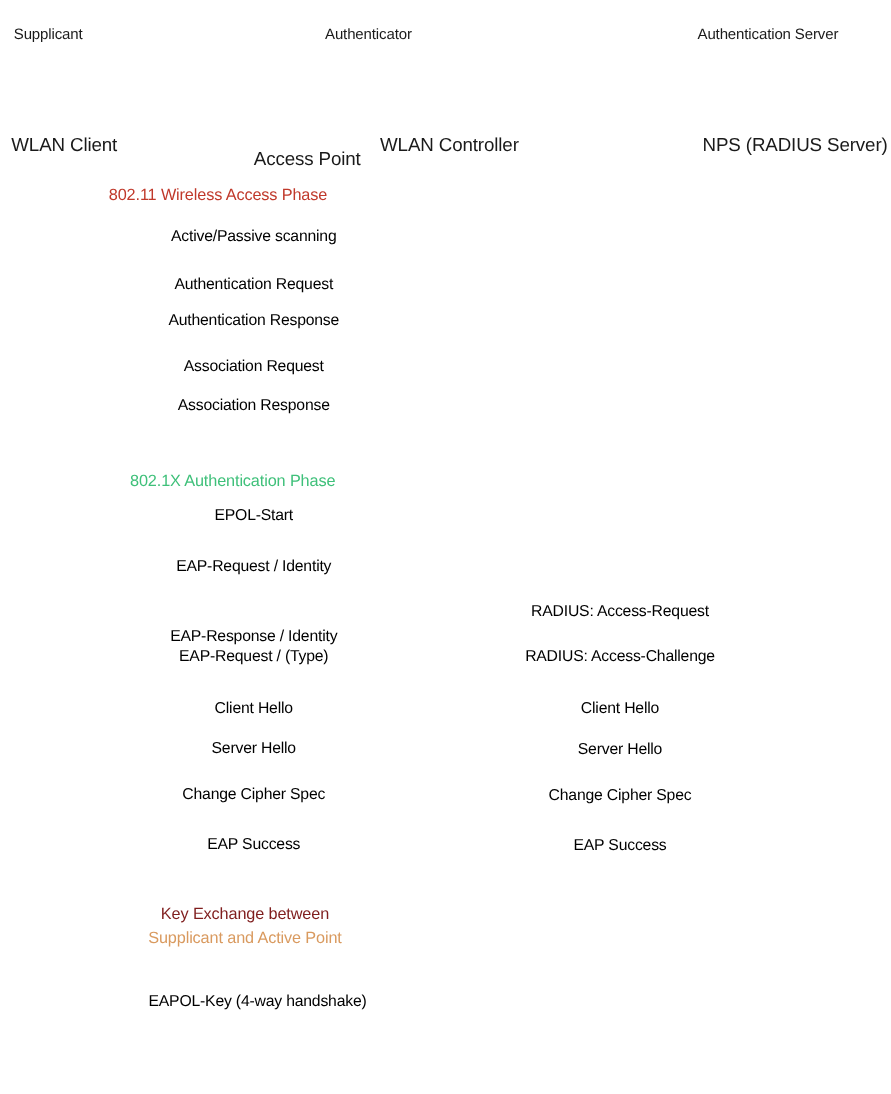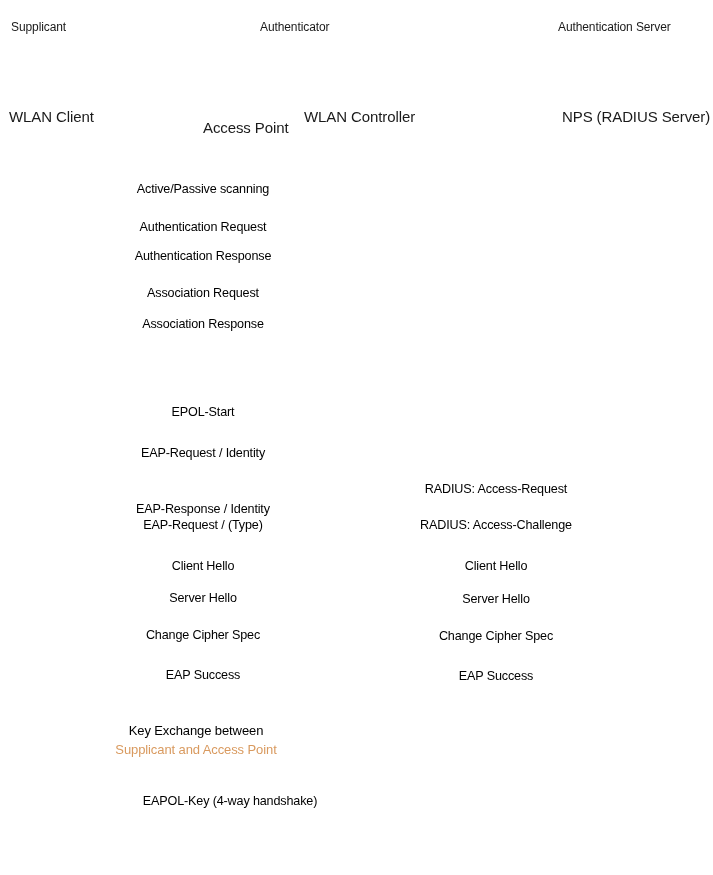--- a/index.html
+++ b/index.html
@@ -48,22 +48,24 @@
 
   <div class="hdr-label role-label" style="left:11px; top:20px;">Supplicant</div>
   <div class="hdr-label role-label" style="left:260px; top:20px;">Authenticator</div>
   <div class="hdr-label role-label" style="left:558px; top:20px;">Authentication Server</div>
 
   <div class="hdr-label node-label" style="left:9px; top:108px;">WLAN Client</div>
   <div class="hdr-label node-label" style="left:203px; top:108px;margin-top:11px;">Access Point</div>
   <div class="hdr-label node-label" style="left:304px; top:108px;">WLAN Controller</div>
   <div class="hdr-label node-label" style="left:562px; top:108px;">NPS (RADIUS Server)</div>
 
-  <div class="phase-label" style="left:101px; top:721px; color:#000000; width:190px;">Key Exchange between</div>
-  <div class="phase-label" style="left:101px; top:740px; color:#d99a5f; width:190px;">Supplicant and Access Point</div>
+  <div class="phase-label" style="left:87px; top:146px; color:#c0392b;">802.11 Wireless Access Phase</div>
+  <div class="phase-label" style="left:104px; top:375px; color:#3fc07a;">802.1X Authentication Phase</div>
+  <div class="phase-label" style="left:101px; top:721px; color:#7f1d1d; width:190px;">Key Exchange between</div>
+  <div class="phase-label" style="left:101px; top:740px; color:#d99a5f; width:190px;">Supplicant and Active Point</div>
 
   <div class="msg-label" style="left:203px; top:182px;">Active/Passive scanning</div>
   <div class="msg-label" style="left:203px; top:220px;">Authentication Request</div>
   <div class="msg-label" style="left:203px; top:249px;">Authentication Response</div>
   <div class="msg-label" style="left:203px; top:286px;">Association Request</div>
   <div class="msg-label" style="left:203px; top:317px;">Association Response</div>
 
   <div class="msg-label" style="left:203px; top:405px;">EPOL-Start</div>
   <div class="msg-label" style="left:203px; top:446px;">EAP-Request / Identity</div>
   <div class="msg-label" style="left:203px; top:482px;margin-top:20px;">EAP-Response / Identity</div>
@@ -73,21 +75,21 @@
   <div class="msg-label" style="left:203px; top:628px;">Change Cipher Spec</div>
   <div class="msg-label" style="left:203px; top:668px;">EAP Success</div>
 
   <div class="msg-label" style="left:496px; top:482px;">RADIUS: Access-Request</div>
   <div class="msg-label" style="left:496px; top:518px;">RADIUS: Access-Challenge</div>
   <div class="msg-label" style="left:496px; top:559px;">Client Hello</div>
   <div class="msg-label" style="left:496px; top:592px;">Server Hello</div>
   <div class="msg-label" style="left:496px; top:629px;">Change Cipher Spec</div>
   <div class="msg-label" style="left:496px; top:669px;">EAP Success</div>
 
-  <div class="msg-label" style="left:206px; top:794px;margin-left:24px;">EAPOL-Key (4-way handshake)</div>
+  <div class="msg-label" style="left:206px; top:794px;">EAPOL-Key (4-way handshake)</div>
 
   <svg width="713" height="875" viewBox="0 0 713 875" style="position:absolute; left:0; top:0; z-index:-1;">
 
     <defs>
       <marker id="ah-r" markerWidth="9" markerHeight="9" refX="8.2" refY="3.2" orient="auto" markerUnits="userSpaceOnUse">
         <path d="M0,0 L8.4,3.2 L0,6.4" fill="none" stroke="#4a6c95" stroke-width="1.3"></path>
       </marker>
       <marker id="ah-l" markerWidth="9" markerHeight="9" refX="0.4" refY="3.2" orient="auto" markerUnits="userSpaceOnUse">
         <path d="M8.4,0 L0,3.2 L8.4,6.4" fill="none" stroke="#4a6c95" stroke-width="1.3"></path>
       </marker>

